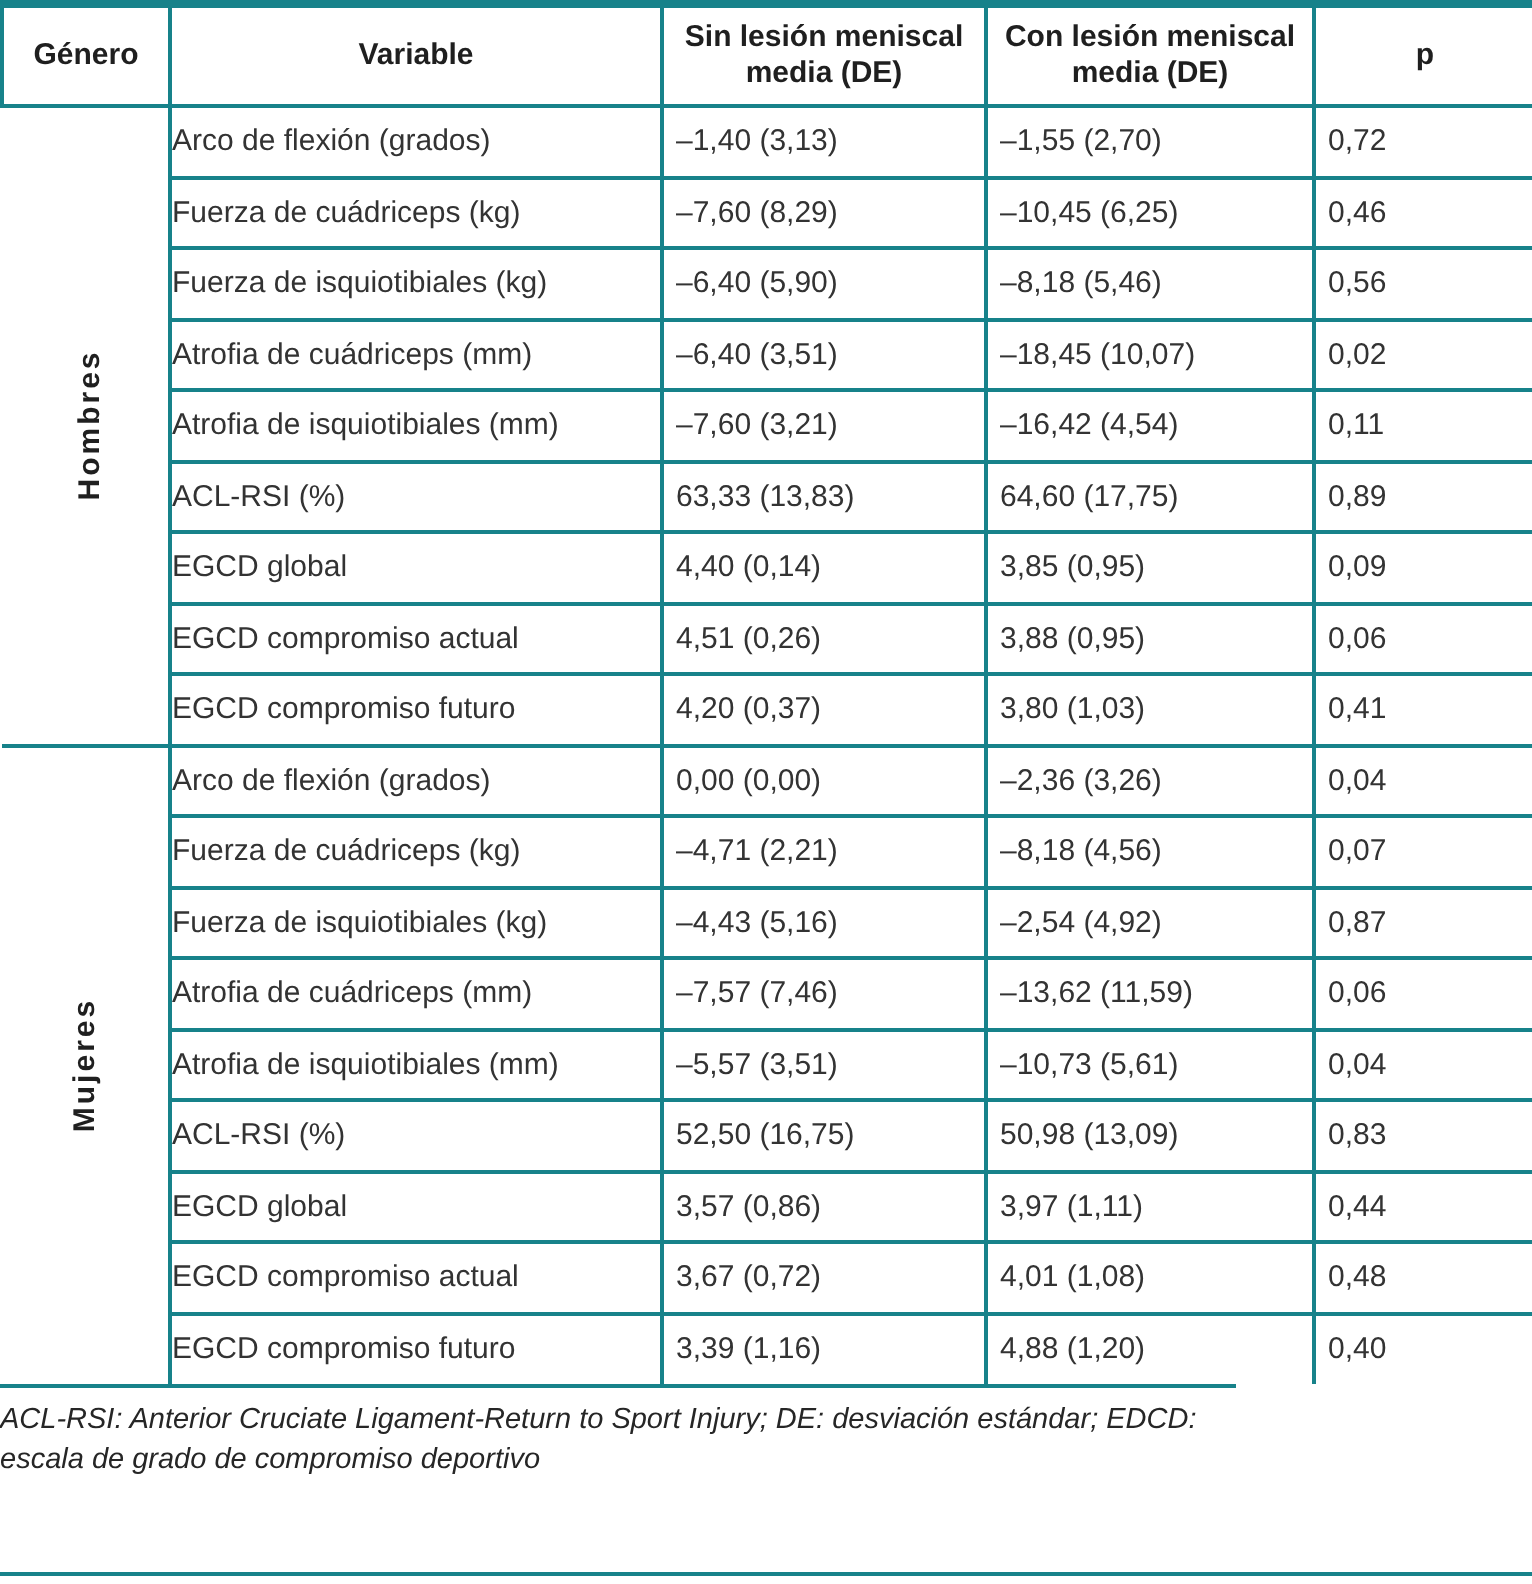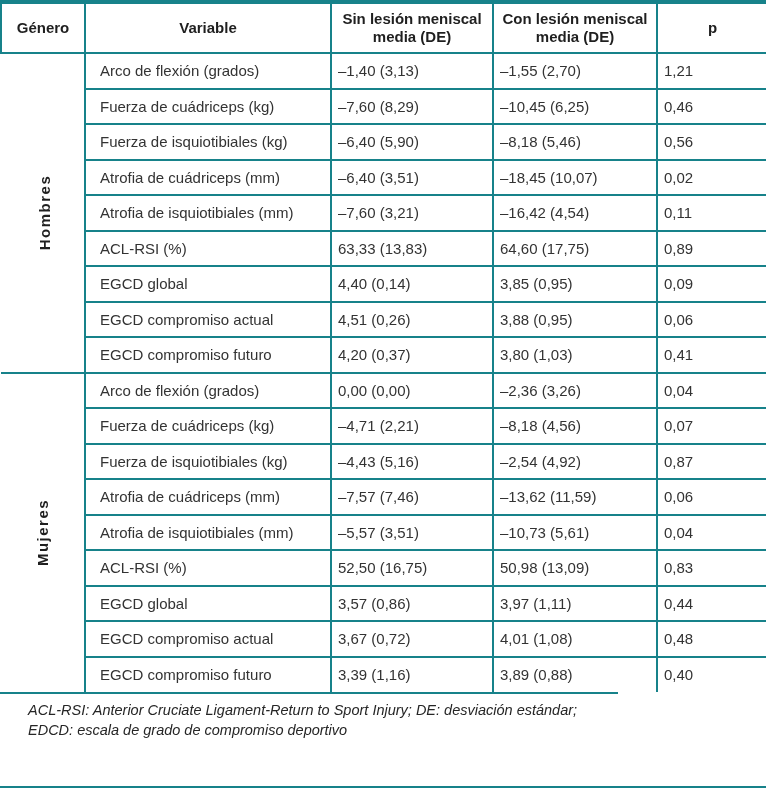--- a/index.html
+++ b/index.html
@@ -43,41 +43,41 @@
     color: #333;
     vertical-align: middle;
     padding: 2px 6px;
   }
   tbody td:not(.gender-cell) { border-bottom: 2px solid var(--teal); }
   tbody tr:last-child td { border-bottom: none; }
   tbody td + td { border-left: 2px solid var(--teal); }
   td.gender-cell { border-right: 2px solid var(--teal); }
   tr.section-start td { border-top: 2px solid var(--teal); }
 
-  td.col-variable { text-align: left; padding-left: 14px; }
+  td.col-variable { text-align: left; padding-left: 0; }
   td.col-num { }
 
   td.gender-cell { text-align: center; }
   .gender-label {
     display: inline-block;
     transform: rotate(-90deg);
     white-space: nowrap;
     font-weight: bold;
     font-size: 15px;
     color: var(--ink-dark);
     letter-spacing: 1.5px;
   }
 
   .footnote {
     flex: 1;
     font-style: italic;
     font-size: 14.5px;
     line-height: 1.35;
     color: #262626;
-    padding: 7px 12px 0 28px;
+    padding: 7px 12px 0 0;
   }
 
   .bottom-rule { border-top: 2.5px solid var(--teal); width: 766px; }
 </style>
 </head>
 <body>
 
 <div class="page">
   <div class="table-wrap">
     <table class="results">
@@ -96,21 +96,21 @@
           <th>Con lesión meniscal media (DE)</th>
           <th>p</th>
         </tr>
       </thead>
       <tbody>
           <tr>
             <td class="gender-cell" rowspan="9"><span class="gender-label">Hombres</span></td>
             <td class="col-variable">Arco de flexión (grados)</td>
             <td class="col-num">–1,40 (3,13)</td>
             <td class="col-num">–1,55 (2,70)</td>
-            <td class="col-num">1,21</td>
+            <td class="col-num">0,72</td>
           </tr>
           <tr>
             <td class="col-variable">Fuerza de cuádriceps (kg)</td>
             <td class="col-num">–7,60 (8,29)</td>
             <td class="col-num">–10,45 (6,25)</td>
             <td class="col-num">0,46</td>
           </tr>
           <tr>
             <td class="col-variable">Fuerza de isquiotibiales (kg)</td>
             <td class="col-num">–6,40 (5,90)</td>
@@ -198,21 +198,21 @@
           </tr>
           <tr>
             <td class="col-variable">EGCD compromiso actual</td>
             <td class="col-num">3,67 (0,72)</td>
             <td class="col-num">4,01 (1,08)</td>
             <td class="col-num">0,48</td>
           </tr>
           <tr>
             <td class="col-variable">EGCD compromiso futuro</td>
             <td class="col-num">3,39 (1,16)</td>
-            <td class="col-num">3,89 (0,88)</td>
+            <td class="col-num">4,88 (1,20)</td>
             <td class="col-num">0,40</td>
           </tr>
         </tbody>
     </table>
   </div>
 
   <div class="footnote">ACL-RSI: Anterior Cruciate Ligament-Return to Sport Injury; DE: desviación estándar; EDCD: escala de grado de compromiso deportivo</div>
 
   <div class="bottom-rule"></div>
 </div>

